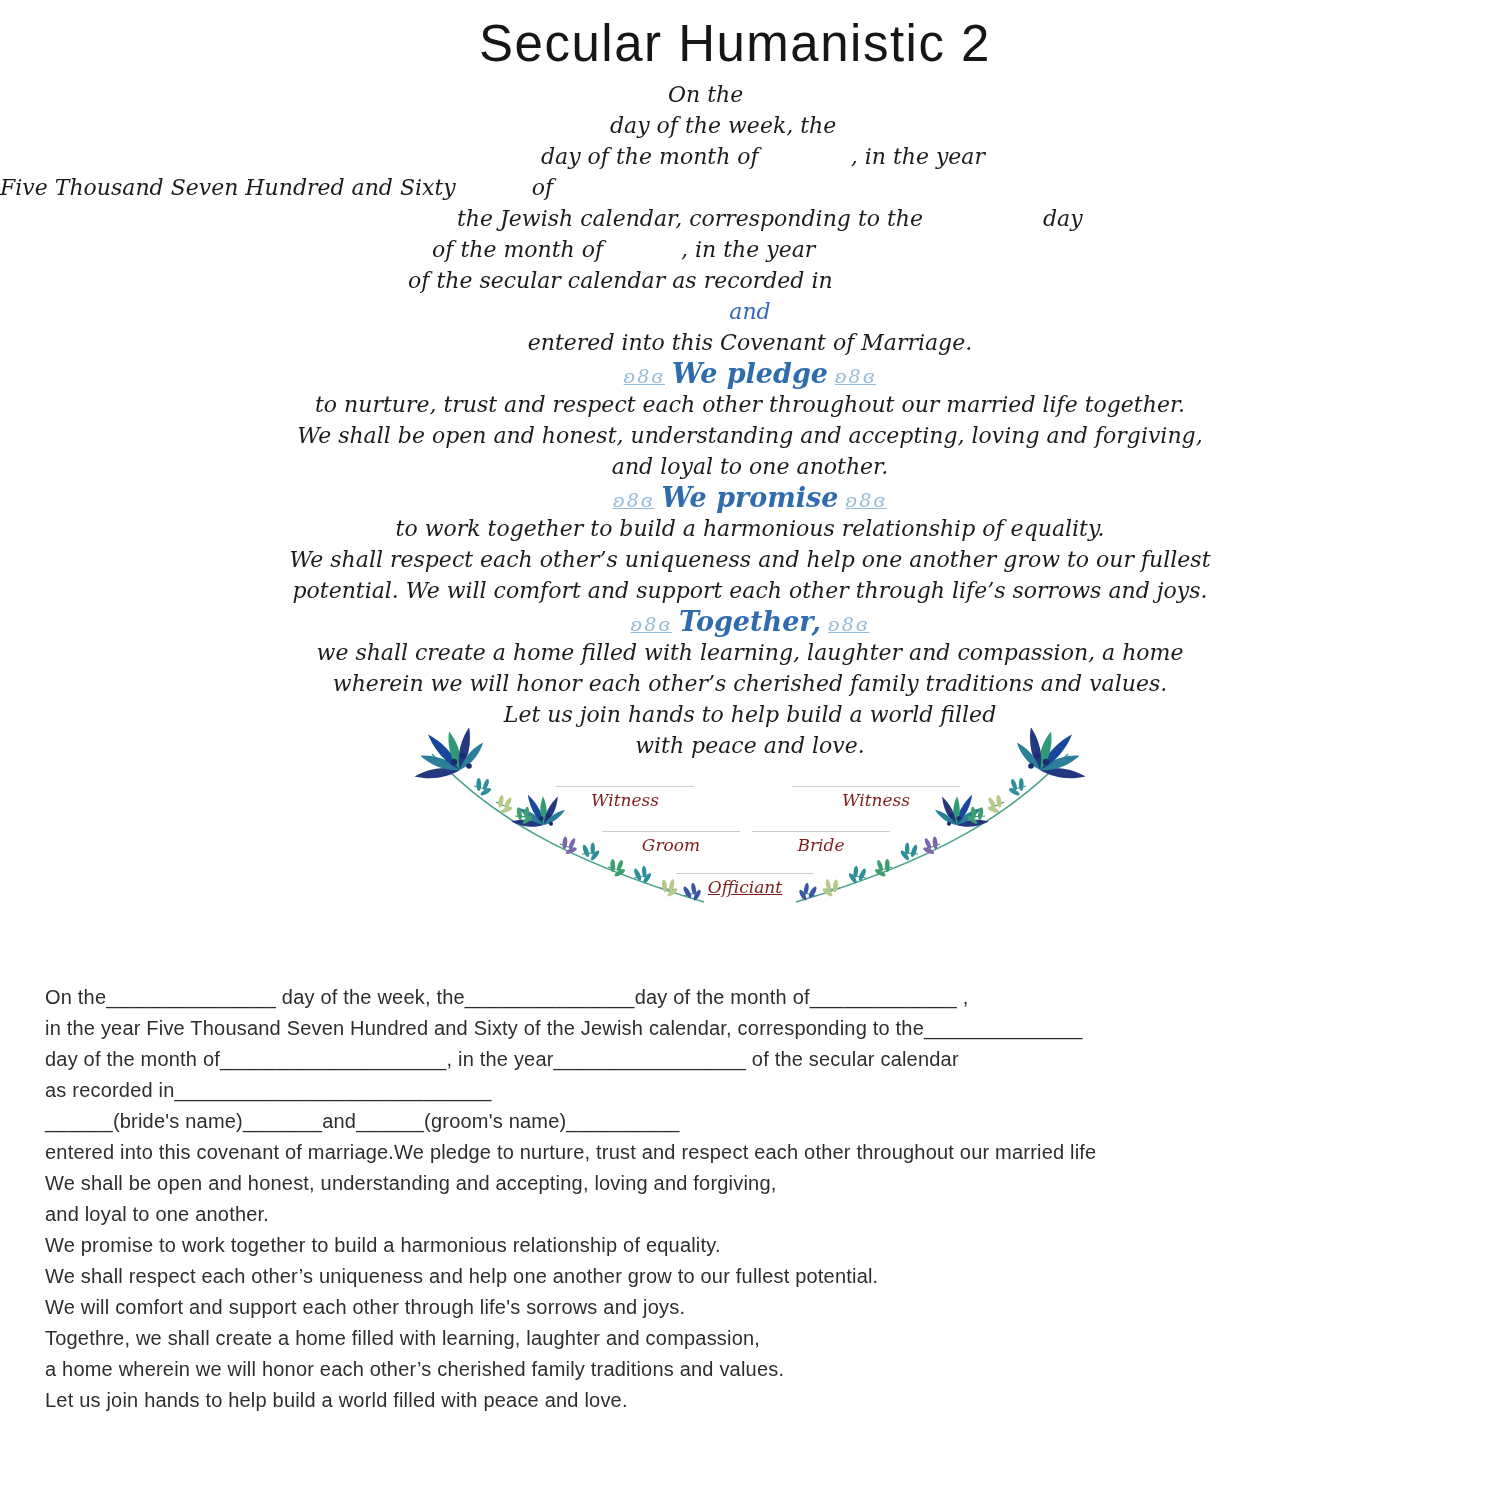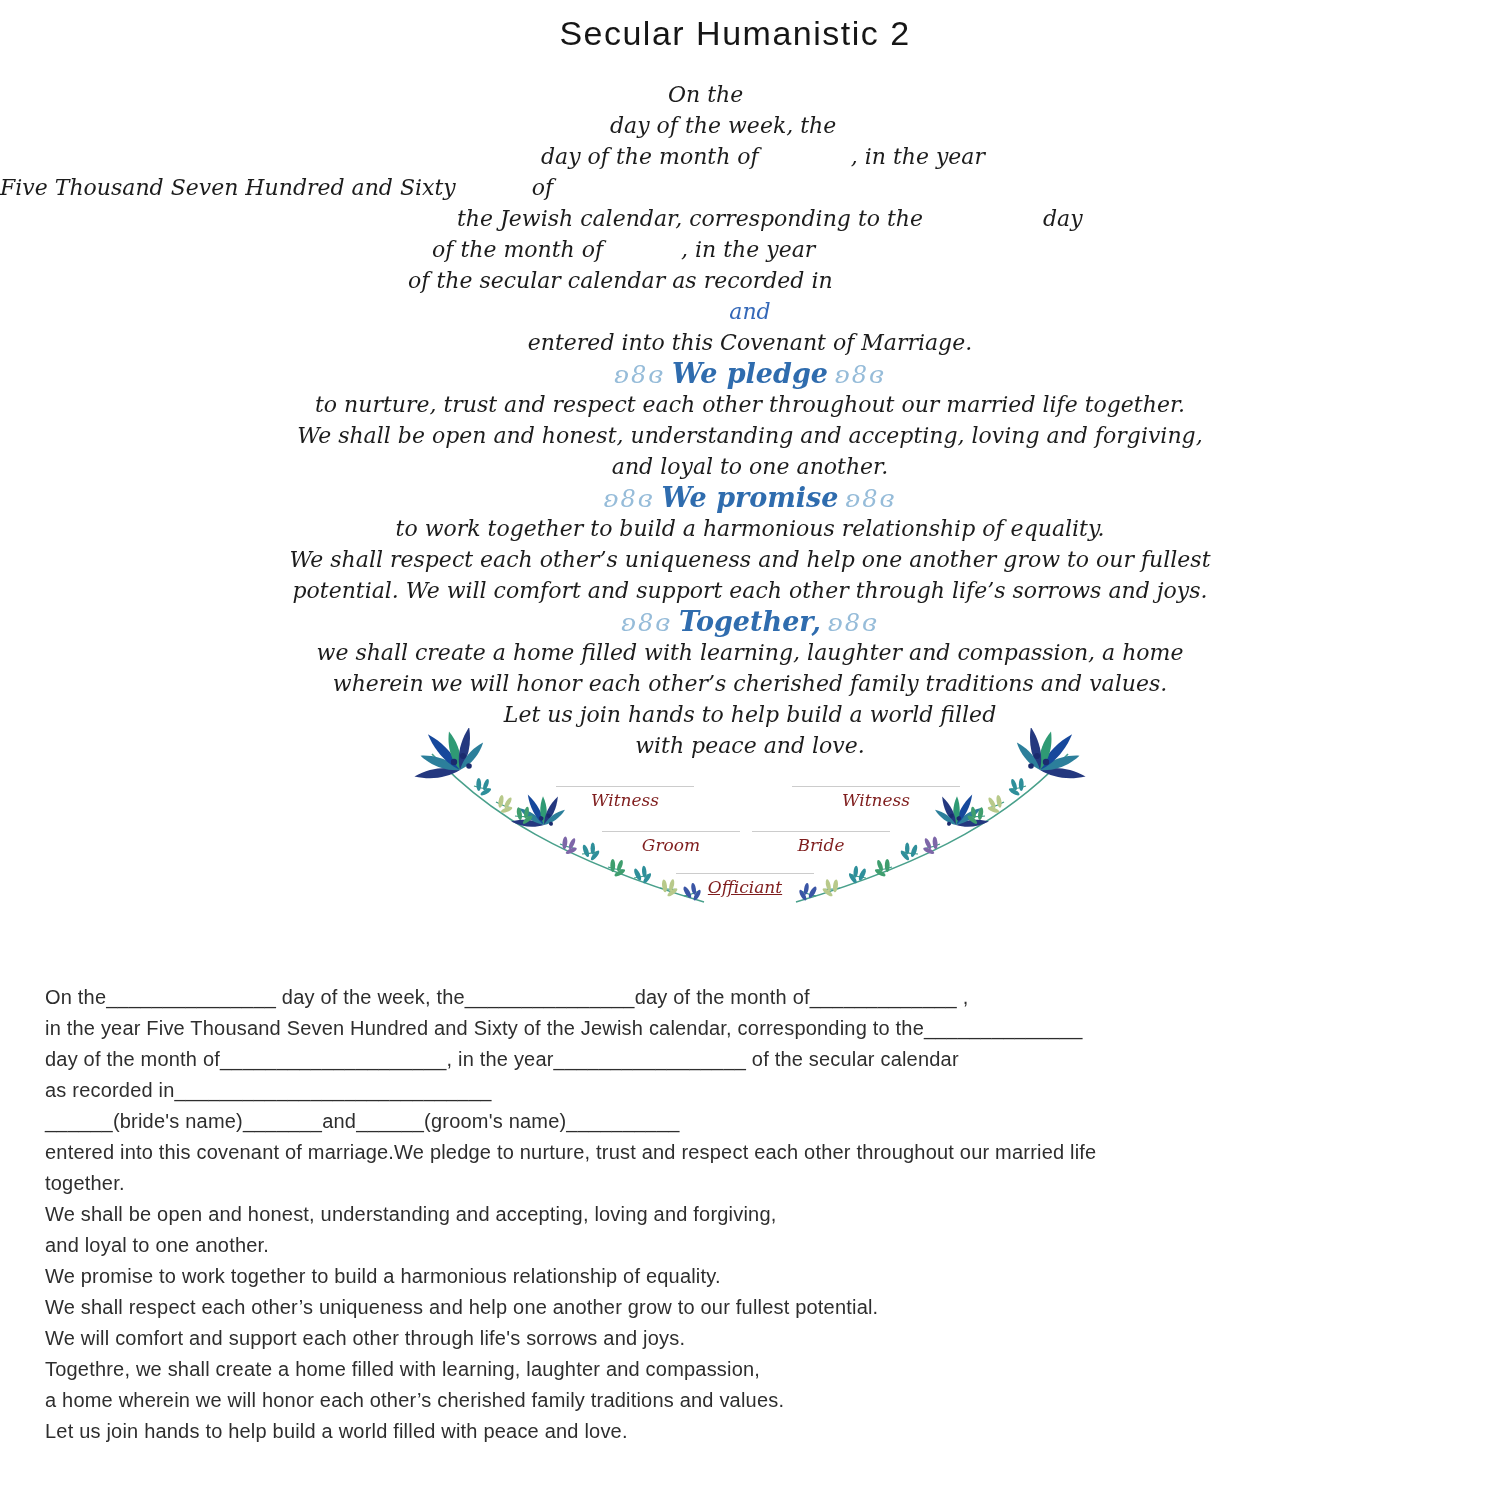--- a/index.html
+++ b/index.html
@@ -1,32 +1,32 @@
 <!DOCTYPE html>
 <html><head>
 <meta charset="utf-8">
 <style>
   html,body{margin:0;padding:0;background:#ffffff;}
   .page{position:relative;width:1500px;height:1500px;background:#ffffff;overflow:hidden;
         font-family:"DejaVu Serif", serif;color:#1b1b1b;}
 
   
   .title{position:absolute;top:14px;left:0;width:1470px;text-align:center;
-         font-family:"Liberation Sans", sans-serif;font-size:34px;letter-spacing:1.5px;color:#161616;}
+         font-family:"Liberation Sans", sans-serif;font-size:51px;letter-spacing:1.5px;color:#161616;}
 
   
   .scroll{position:absolute;top:79px;left:0;width:1500px;font-style:italic;font-size:22px;color:#1c1c1c;}
   .sline{height:31px;line-height:31px;white-space:nowrap;}
   .c{text-align:center;}
   .ml0{margin-left:668px}.ml1{margin-left:610px}.ml2{margin-left:541px}.ml3{}
   .ml4{margin-left:457px}.ml5{margin-left:432px}.ml6{margin-left:408px}
   .gap{display:inline-block;height:1px;vertical-align:baseline;}
   .gA{width:92px}.gB{width:76px}.gC{width:120px}.gD{width:78px}
   .blue{color:#3468b8;}
-  .hdr .orn{color:#96bcd9;font-size:24px;letter-spacing:2px;}
+  .hdr .orn{color:#96bcd9;font-size:19px;letter-spacing:2px;text-decoration:underline;}
   .hdr .htxt{color:#2f6cae;font-weight:bold;font-size:27px;padding:0 7px;}
 
   
   .sig-line{position:absolute;height:1px;background:#cccccc;}
   .sig-label{position:absolute;font-style:italic;font-size:17px;color:#7f1d1d;text-align:center;}
 
   .garland{position:absolute;width:300px;height:185px;}
   .garland.right{transform:scaleX(-1);}
 
   
@@ -130,21 +130,20 @@
   <div class="sig-line" style="left:676px;top:873px;width:138px;"></div>
   <div class="sig-label" style="left:676px;top:877px;width:138px;text-decoration:underline;">Officiant</div>
 
   <div class="plain">
     <div class="pline">On the_______________ day of the week, the_______________day of the month of_____________ ,</div>
     <div class="pline">in the year Five Thousand Seven Hundred and Sixty of the Jewish calendar, corresponding to the______________</div>
     <div class="pline">day of the month of____________________, in the year_________________ of the secular calendar</div>
     <div class="pline">as recorded in____________________________</div>
     <div class="pline">______(bride's name)_______and______(groom's name)__________</div>
     <div class="pline">entered into this covenant of marriage.We pledge to nurture, trust and respect each other throughout our married life</div>
-    <div class="pline">together.</div>
     <div class="pline">We shall be open and honest, understanding and accepting, loving and forgiving,</div>
     <div class="pline">and loyal to one another.</div>
     <div class="pline">We promise to work together to build a harmonious relationship of equality.</div>
     <div class="pline">We shall respect each other’s uniqueness and help one another grow to our fullest potential.</div>
     <div class="pline">We will comfort and support each other through life's sorrows and joys.</div>
     <div class="pline">Togethre, we shall create a home filled with learning, laughter and compassion,</div>
     <div class="pline">a home wherein we will honor each other’s cherished family traditions and values.</div>
     <div class="pline">Let us join hands to help build a world filled with peace and love.</div>
   </div>
 

